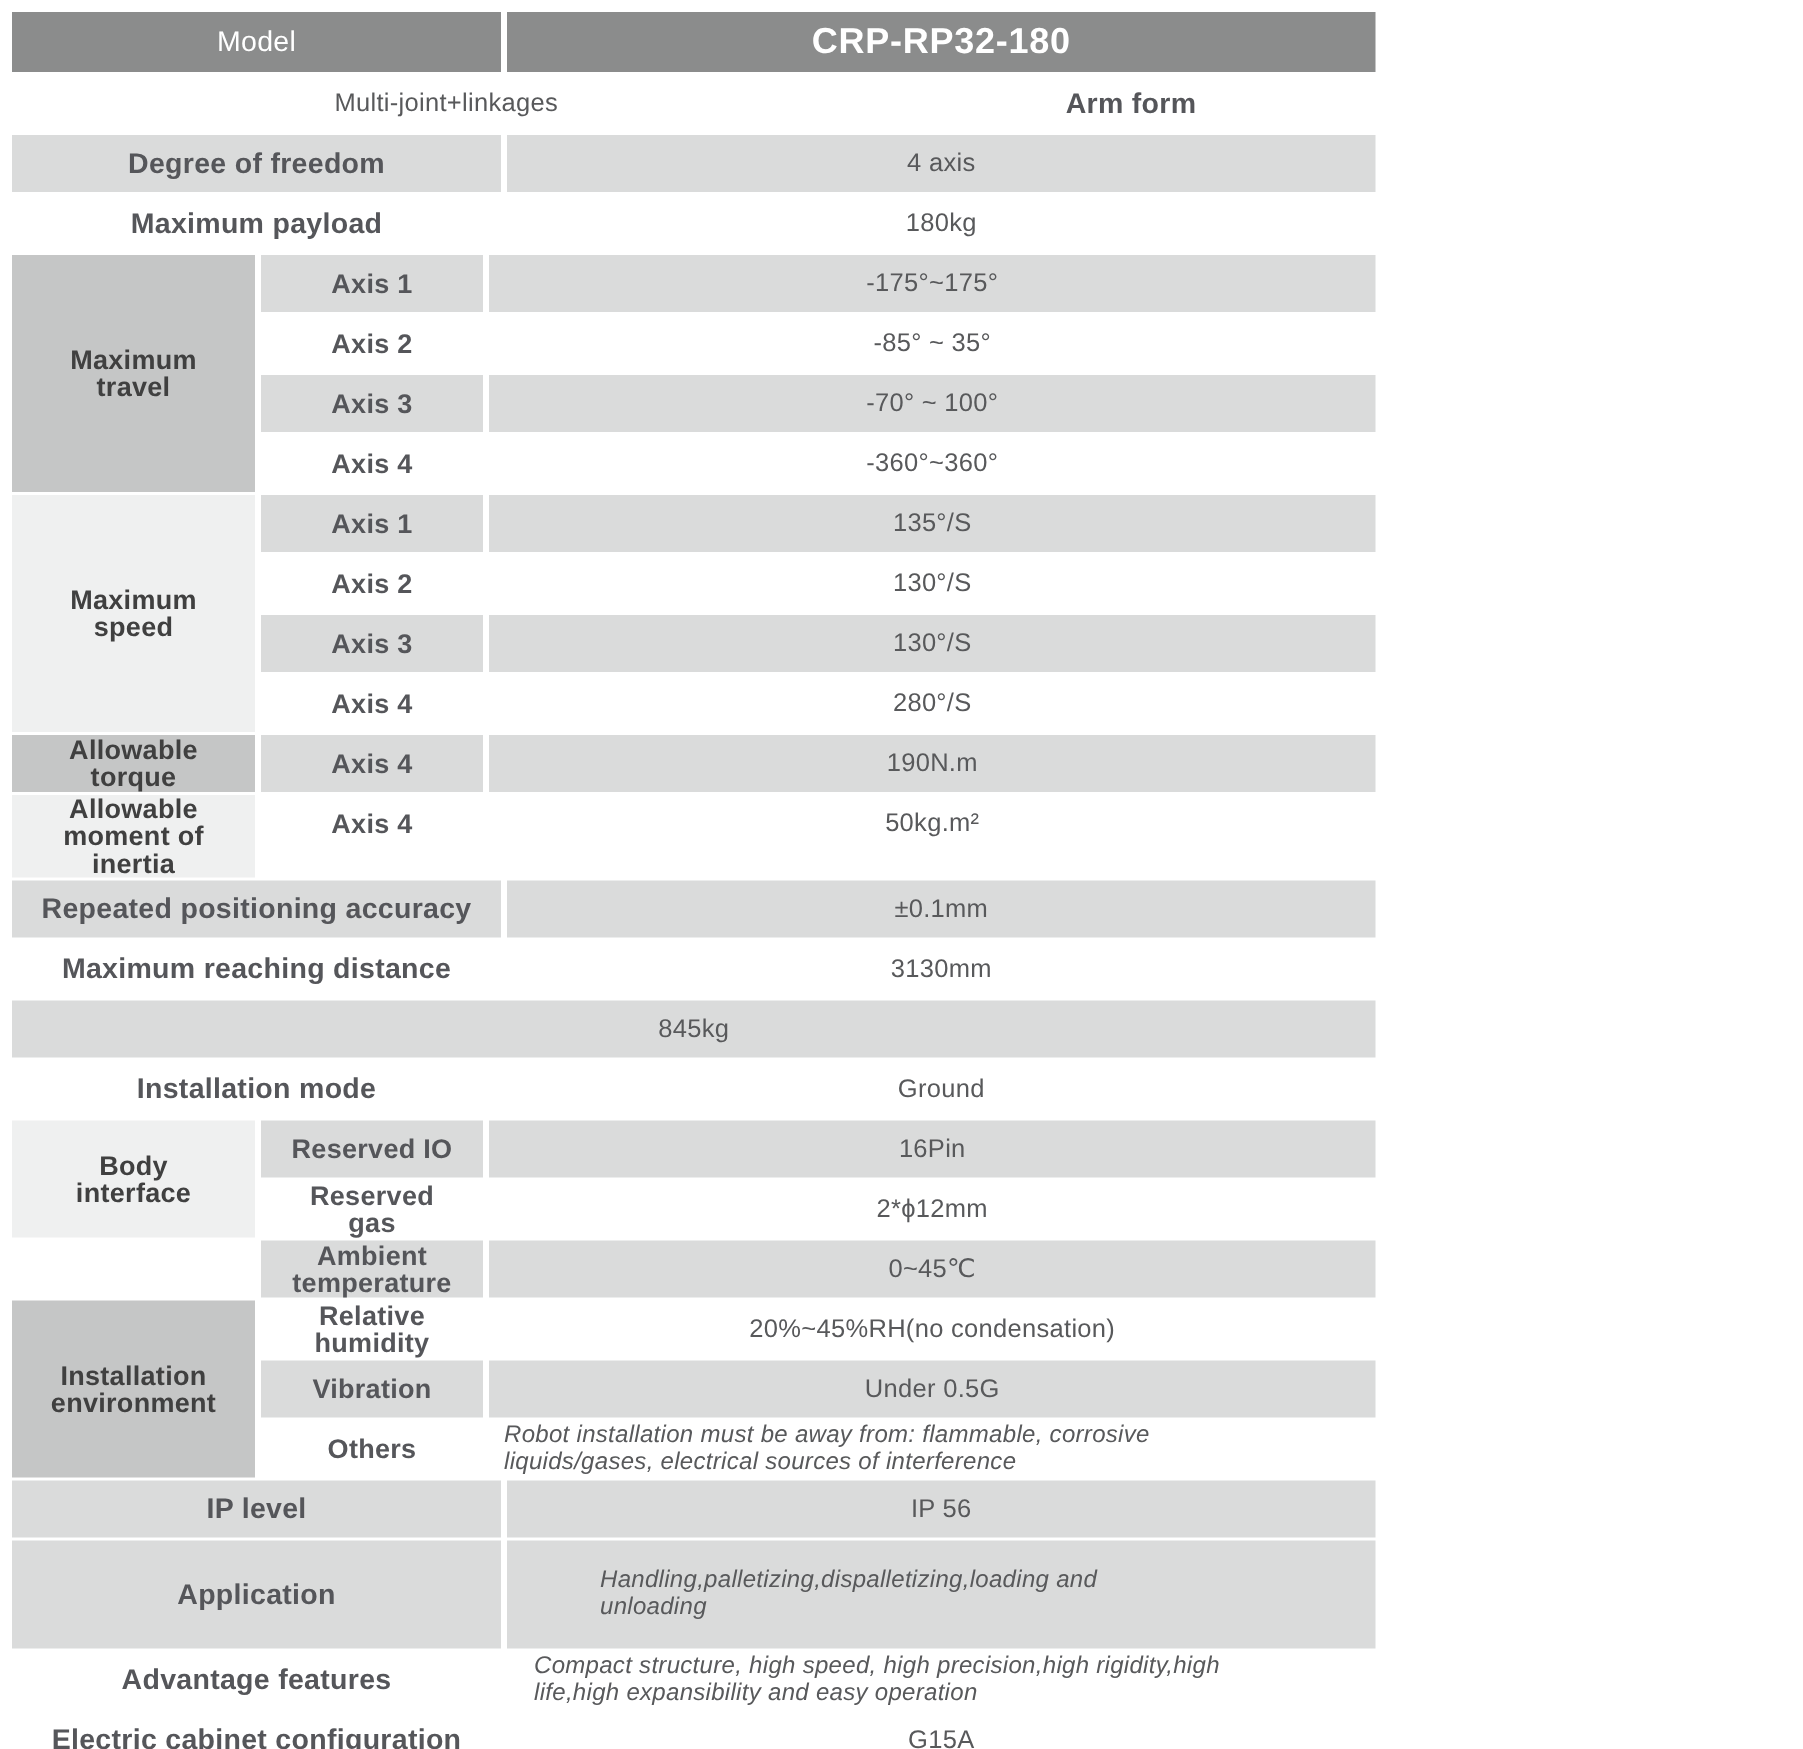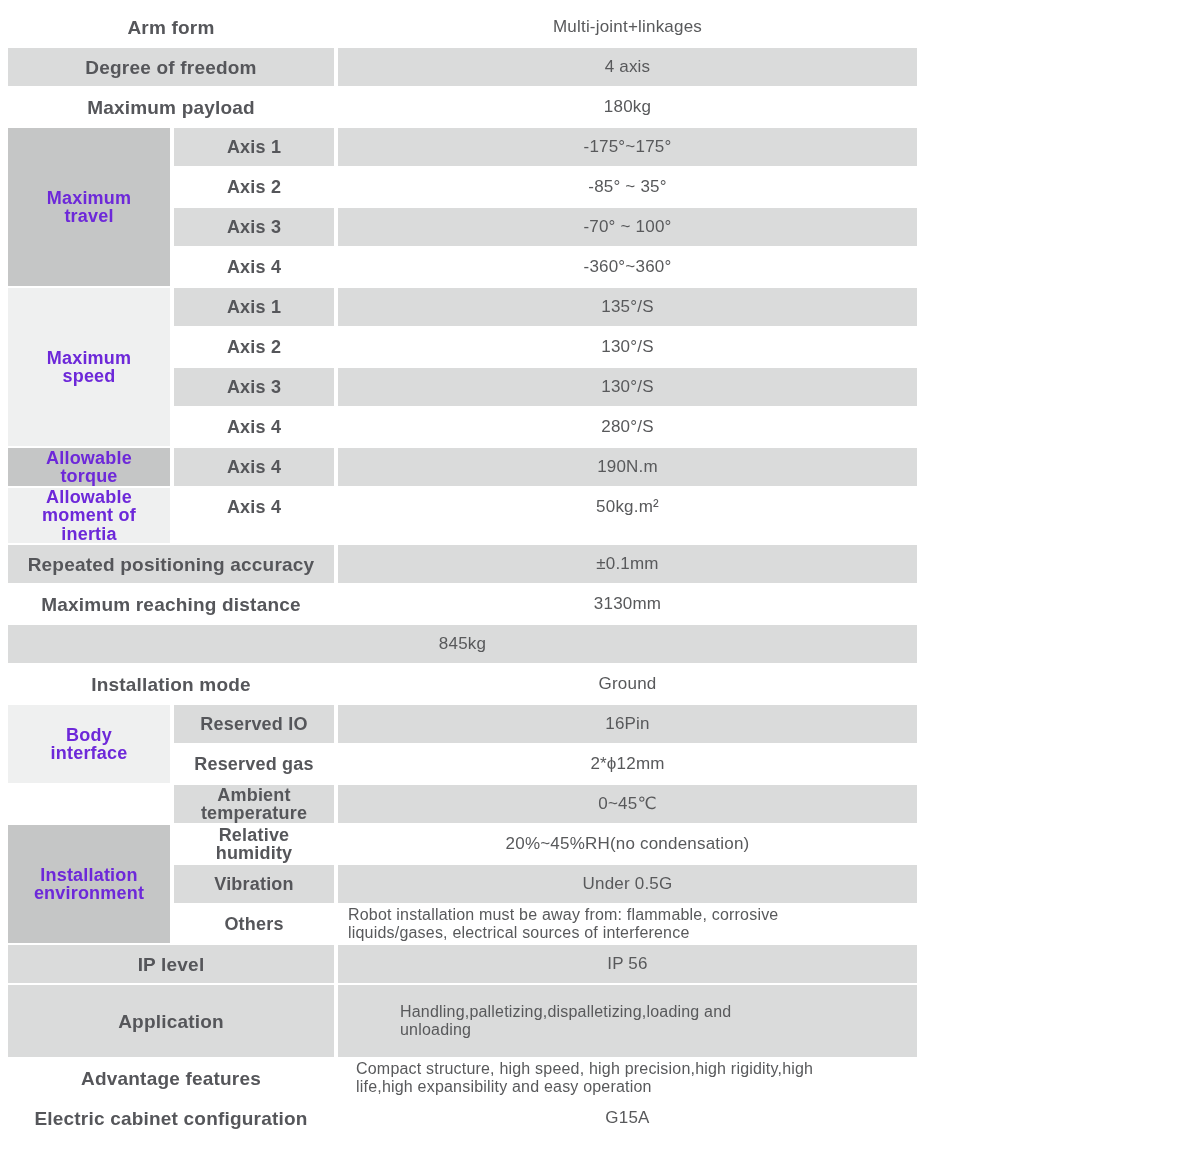--- a/index.html
+++ b/index.html
@@ -12,52 +12,56 @@
   .row.h-header{height:40px;}
   .row.h-tall{height:72px;}
 
   .cell{display:flex;align-items:center;justify-content:center;text-align:center;box-sizing:border-box;}
 
   .c-label{width:326px;font-size:19px;font-weight:700;letter-spacing:.2px;line-height:1.0;color:#55565a;}
   .c-value{flex:1;font-size:17px;font-weight:400;letter-spacing:.2px;line-height:1.05;}
 
   .group-section{display:flex;column-gap:4px;}
   .c-group{width:162px;font-size:18px;font-weight:700;letter-spacing:.2px;line-height:1.02;
-           padding:0 26px;color:#6d28d9;}
+           padding:0 26px;color:#404040;}
   .subcol{flex:1;display:flex;flex-direction:column;row-gap:2px;}
   .subrow{display:flex;column-gap:4px;height:38px;}
-  .c-sub{width:160px;font-size:18px;font-weight:700;letter-spacing:.2px;line-height:1.03;
+  .c-sub{width:148px;font-size:18px;font-weight:700;letter-spacing:.2px;line-height:1.03;
          padding:0 16px;color:#55565a;}
 
   
   .bg-head{background:#8b8c8c;color:#ffffff;}
   .bg-band{background:#dadbdb;text-align:center;}
   .bg-dark{background:#c5c6c6;}
   .bg-light{background:#eff0f0;}
   .bg-white{background:#ffffff;}
 
   .hdr-label{font-size:19px;font-weight:400;color:#ffffff;}
   .hdr-value{font-size:24px;font-weight:700;color:#ffffff;letter-spacing:.5px;}
 
   
-  .v-sm{font-size:16px;line-height:1.1;justify-content:flex-start;text-align:left;}
+  .v-sm{font-size:16px;line-height:1.1;justify-content:flex-start;text-align:left;font-style:italic;}
   .v-others{padding-left:10px;padding-right:56px;}
   .v-adv{padding-left:18px;padding-right:76px;}
   .v-app{padding-left:62px;padding-right:158px;}
 </style>
 </head>
 <body>
 
 <div class="sheet">
   <div class="table">
 
-
-    <div class="row">
+    <div class="row h-header">
+      <div class="cell c-label bg-head hdr-label">Model</div>
+      <div class="cell c-value bg-head hdr-value">CRP-RP32-180</div>
+    </div>
+
+    <div class="row">
+      <div class="cell c-value bg-white">Multi-joint+linkages</div>
       <div class="cell c-label bg-white">Arm form</div>
-      <div class="cell c-value bg-white">Multi-joint+linkages</div>
     </div>
 
     <div class="row">
       <div class="cell c-label bg-band">Degree of freedom</div>
       <div class="cell c-value bg-band">4 axis</div>
     </div>
 
     <div class="row">
       <div class="cell c-label bg-white">Maximum payload</div>
       <div class="cell c-value bg-white">180kg</div>

